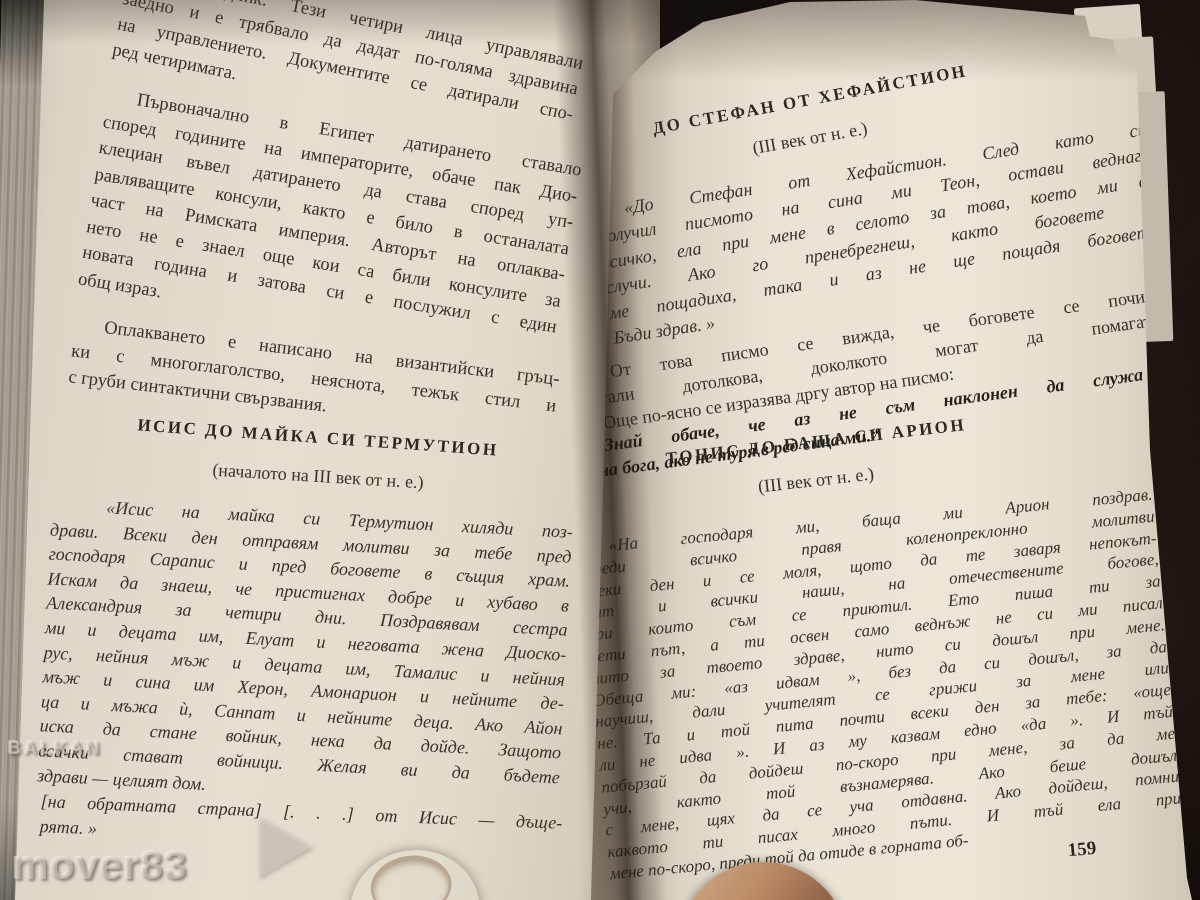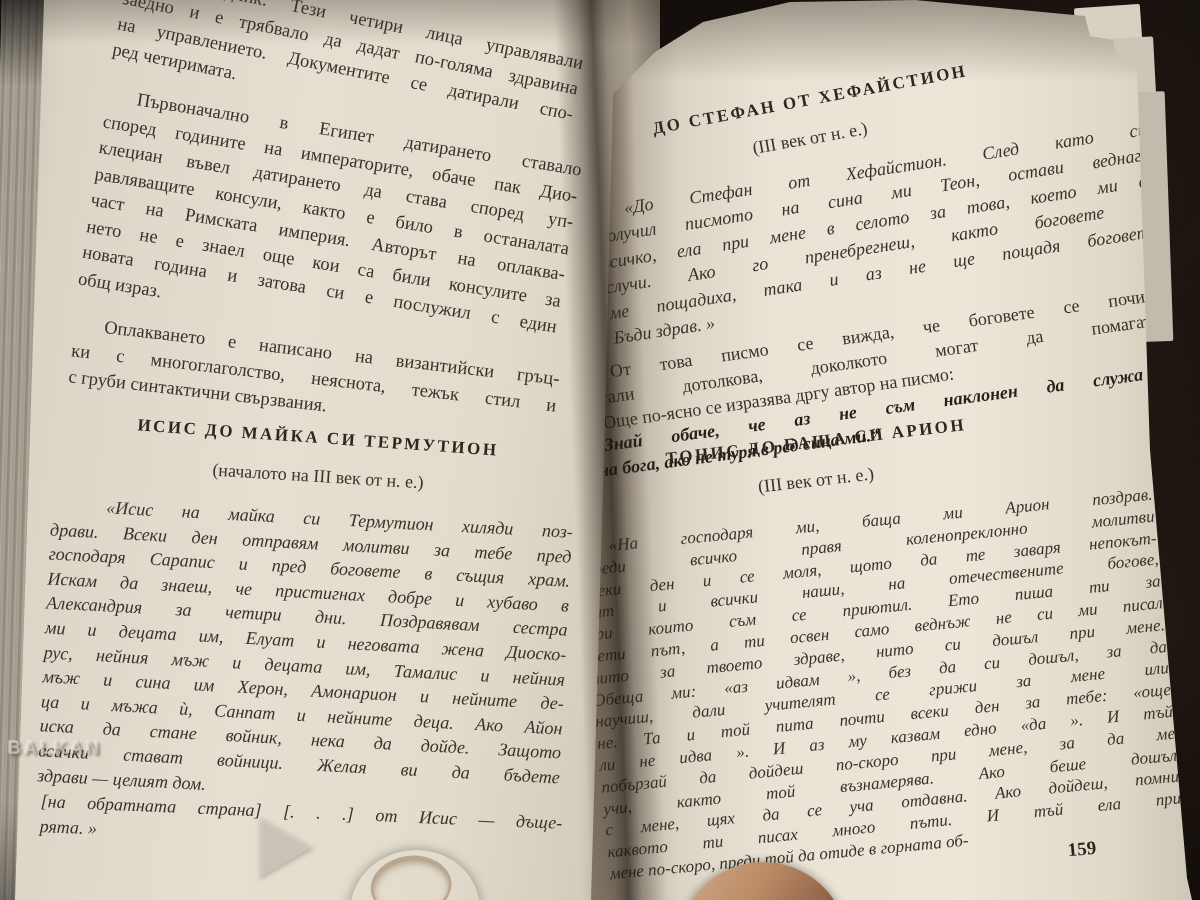--- a/index.html
+++ b/index.html
@@ -231,14 +231,15 @@
 
   <div class="gutter"></div>
 
   <div class="thumb">
     <div class="thumb-nail"></div>
   </div>
   <div class="finger"></div>
 
   <div class="watermark wm-balkan">BALKAN</div>
   <div class="wm-play"></div>
+  <div class="watermark wm-mover">mover83</div>
 
 </div>
 
 </body></html>

